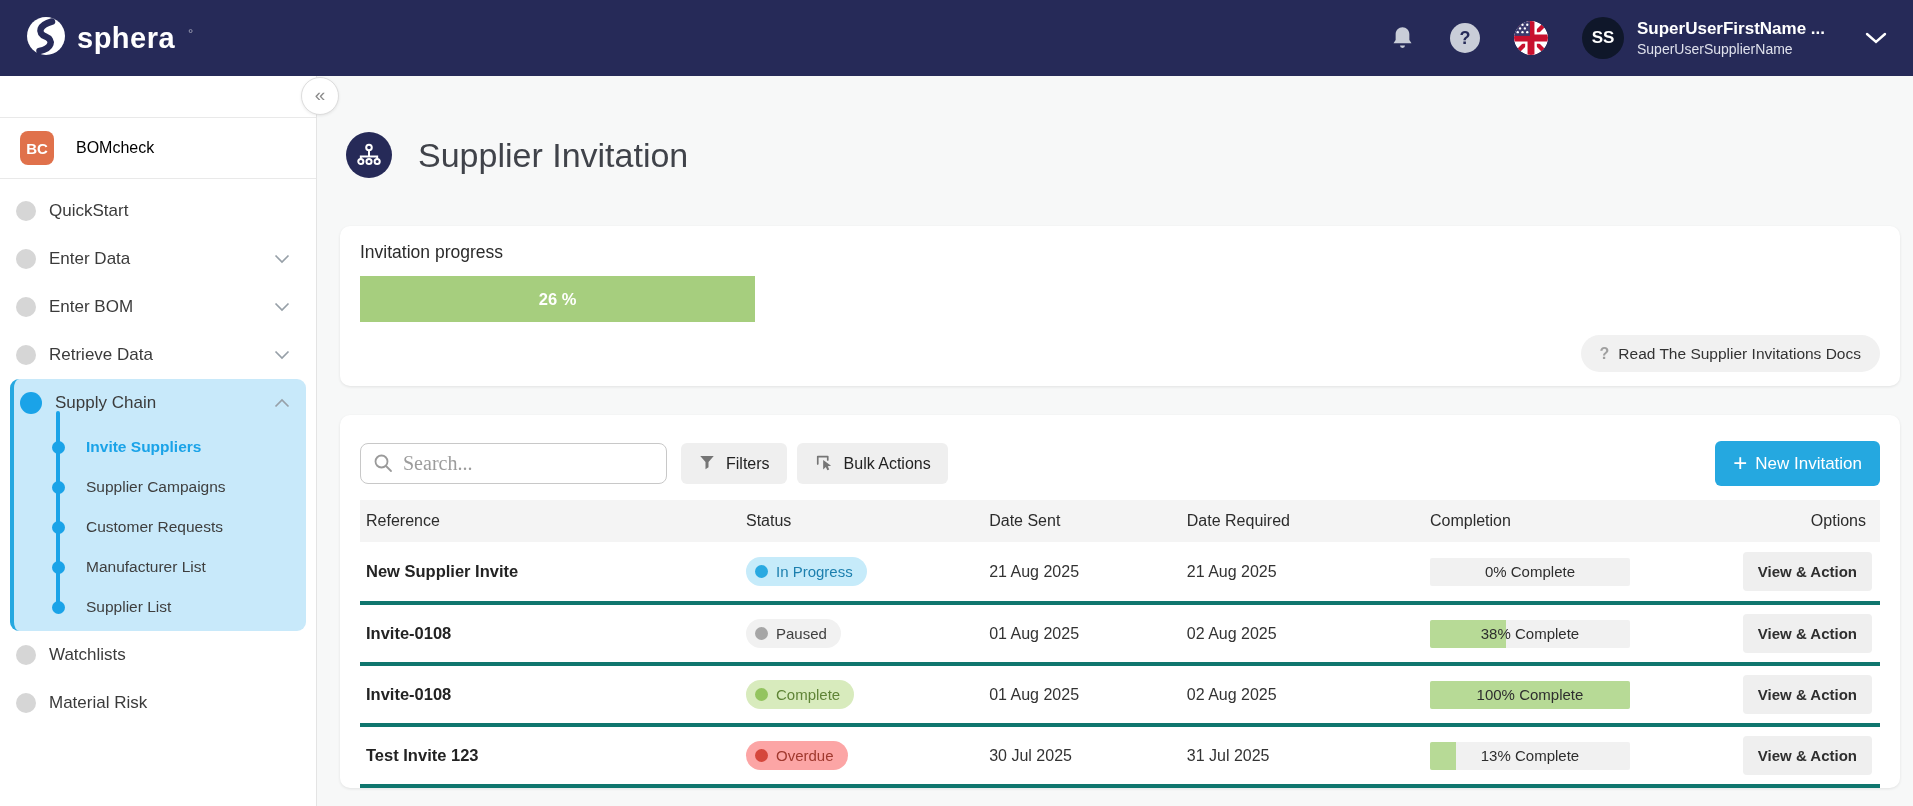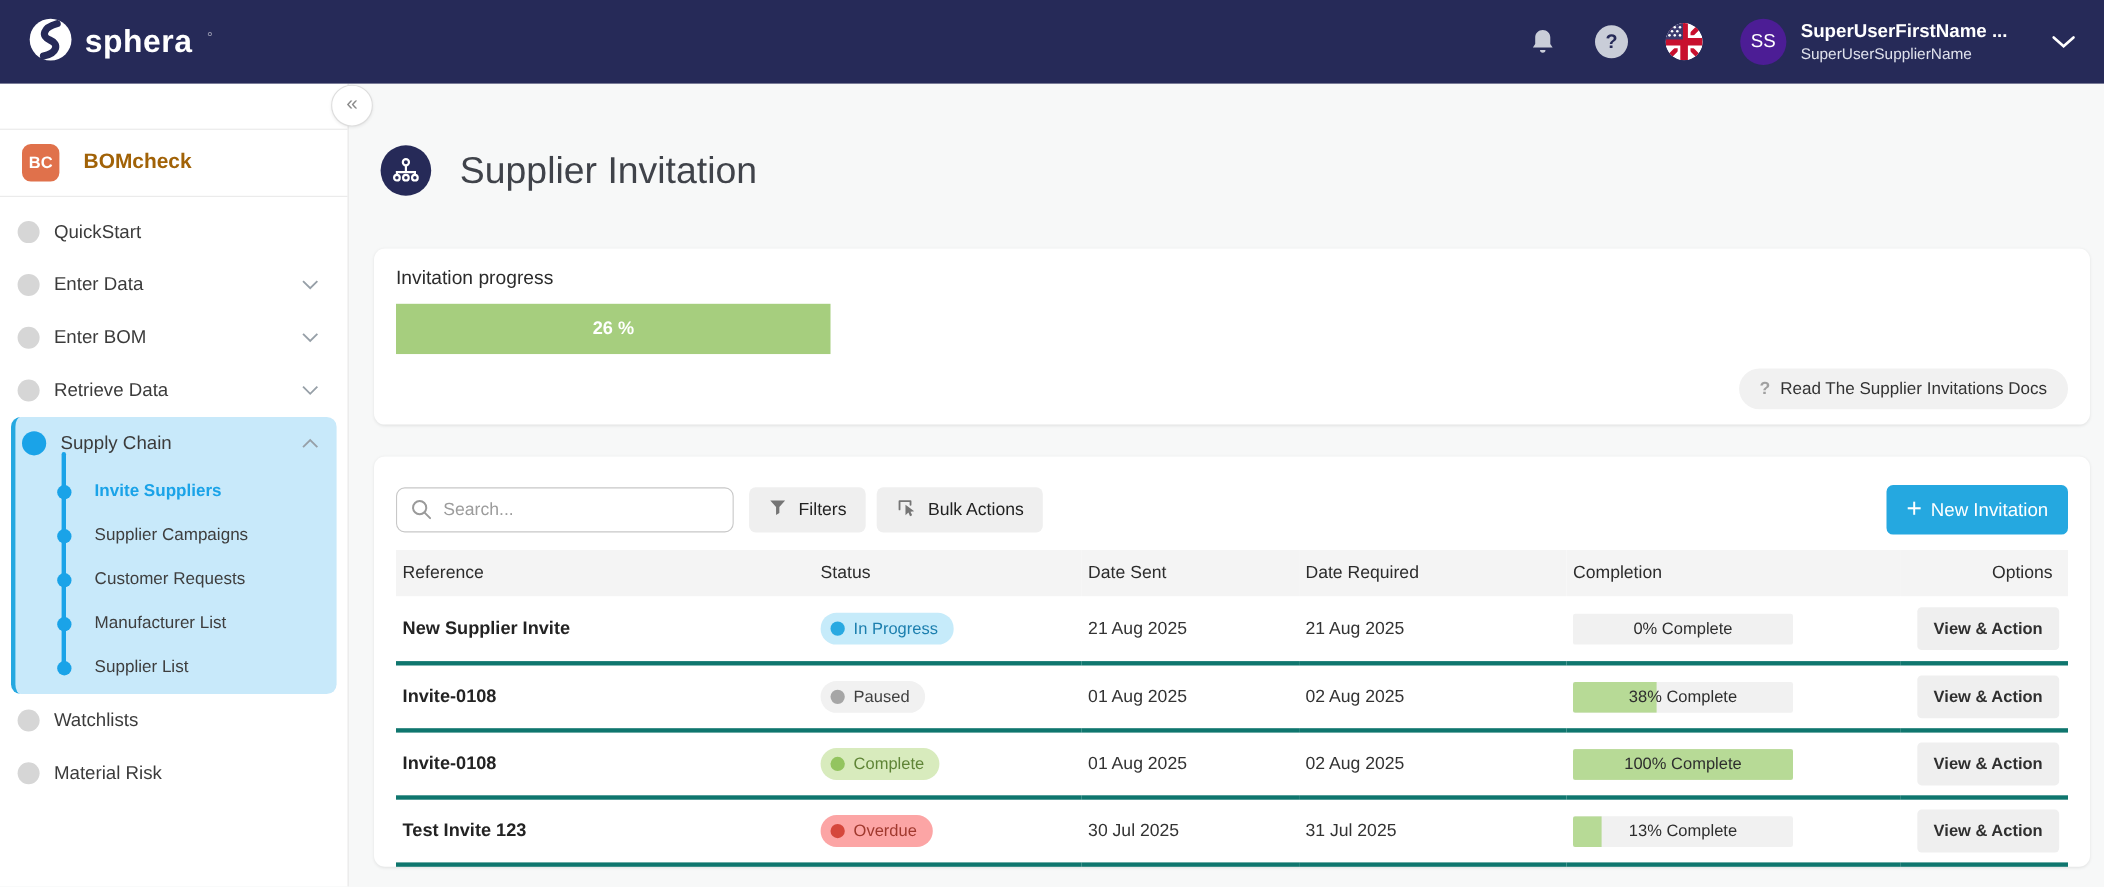--- a/index.html
+++ b/index.html
@@ -9,32 +9,32 @@
   
   .topbar { position:absolute; top:0; left:0; right:0; height:76px; background:#262a58; display:flex; align-items:center; padding:0 26px; z-index:30; }
   .brand { display:flex; align-items:center; gap:11px; cursor:pointer; }
   .brand-text { color:#fff; font-size:29px; font-weight:600; letter-spacing:.5px; }
   .brand-mark { color:#fff; font-size:13px; opacity:.55; align-self:flex-start; margin-top:10px; margin-left:2px; }
   .topbar-right { margin-left:auto; display:flex; align-items:center; gap:34px; }
   .icon-btn { cursor:pointer; display:flex; align-items:center; justify-content:center; }
   .help-circle { width:30px; height:30px; border-radius:50%; background:#c9cdd8; color:#262a58; font-weight:bold; font-size:18px; display:flex; align-items:center; justify-content:center; }
   .flag-circle { width:34px; height:34px; border-radius:50%; overflow:hidden; }
   .account { display:flex; align-items:center; gap:13px; cursor:pointer; }
-  .avatar { width:42px; height:42px; border-radius:50%; background:#4c1d95; color:#fff; font-size:17px; font-weight:normal; display:flex; align-items:center; justify-content:center; }
+  .avatar { width:42px; height:42px; border-radius:50%; background:#0f172a; color:#fff; font-size:17px; font-weight:bold; display:flex; align-items:center; justify-content:center; }
   .acct-name { color:#fff; font-size:17px; font-weight:600; line-height:1.25; }
   .acct-org { color:#dfe1ec; font-size:14px; line-height:1.3; }
   .acct-chev { margin-left:6px; }
 
   
   .sidebar { position:absolute; top:76px; left:0; bottom:0; width:317px; background:#fff; border-right:1px solid #e4e4e4; z-index:10; }
   .side-divider { height:1px; background:#e9e9e9; }
   .side-divider.first { margin-top:41px; }
   .app-row { height:60px; display:flex; align-items:center; padding-left:20px; }
   .app-badge { width:34px; height:34px; border-radius:8px; background:#e0714b; color:#fff; font-size:15px; font-weight:bold; display:flex; align-items:center; justify-content:center; }
-  .app-name { margin-left:22px; font-size:19px; font-weight:bold; color:#a16207; }
+  .app-name { margin-left:22px; font-size:16px; font-weight:normal; color:#000000; }
   .nav { padding-top:8px; }
   .nav-item { height:48px; display:flex; align-items:center; padding-left:16px; padding-right:26px; cursor:pointer; }
   .nav-dot { width:20px; height:20px; border-radius:50%; background:#d6d6d6; flex:none; }
   .nav-label { margin-left:13px; font-size:17px; color:#3b3b3b; }
   .chev { margin-left:auto; flex:none; }
   .chev.up { transform:rotate(180deg); }
   .nav-group { }
   .nav-group.active { background:#c8e9fa; border-left:4px solid #25a8e0; border-radius:9px; margin:0 10px; }
   .nav-group.active .nav-item { padding-left:6px; padding-right:16px; }
   .nav-group.active .nav-dot { background:#1aa3e8; width:22px; height:22px; }
@@ -60,21 +60,21 @@
   .progress-card { margin-top:48px; }
   .progressbar { margin-top:13px; height:46px; display:flex; width:100%; overflow:hidden;gap:47px; }
   .seg { display:flex; align-items:center; justify-content:center; color:#fff; font-size:16.5px; font-weight:bold; }
   .docs-row { margin-top:13px; display:flex; justify-content:flex-end; }
   .docs-btn { display:inline-flex; align-items:center; gap:9px; height:37px; padding:0 19px; background:#f1f1f1; border:none; border-radius:19px; font-family:inherit; font-size:15.5px; color:#333; cursor:pointer; }
   .docs-q { color:#a0a0a0; font-weight:bold; font-size:16px; }
 
   .list-card { margin-top:29px; padding-bottom:0; }
   .toolbar { margin-top:10px; display:flex; align-items:center; height:45px; }
   .search-wrap { position:relative; width:307px; }
-  .search-input { width:307px; height:41px; border:1px solid #c8c8c8; border-radius:8px; padding:0 12px 0 42px; font-family:Liberation Sans, sans-serif; font-size:16px; color:#333; outline:none; background:#fff; }
+  .search-input { width:307px; height:41px; border:1px solid #c8c8c8; border-radius:8px; padding:0 12px 0 42px; font-family:Liberation Serif, serif; font-size:20px; color:#333; outline:none; background:#fff; }
   .search-input::placeholder { color:#9c9c9c; }
   .search-icon { position:absolute; left:13px; top:10px; }
   .tb-btn { display:inline-flex; align-items:center; gap:10px; height:41px; padding:0 17px; background:#efefef; border:none; border-radius:6px; font-family:inherit; font-size:16px; color:#222; cursor:pointer; }
   .tb-btn.filters { margin-left:14px; }
   .tb-btn.bulk { margin-left:10px; }
   .new-btn { margin-left:auto; display:inline-flex; align-items:center; gap:8px; height:45px; padding:0 18px; background:#25a8e0; border:none; border-radius:6px; font-family:inherit; font-size:17px; color:#fff; cursor:pointer; }
   .new-plus { font-size:24px; font-weight:300; line-height:1; margin-top:-2px; }
 
   table { width:100%; border-collapse:collapse; margin-top:14px; table-layout:fixed; }
   thead th { background:#f4f4f4; height:42px; font-size:16px; font-weight:400; color:#2c2c2c; text-align:left; padding-left:6px; }

